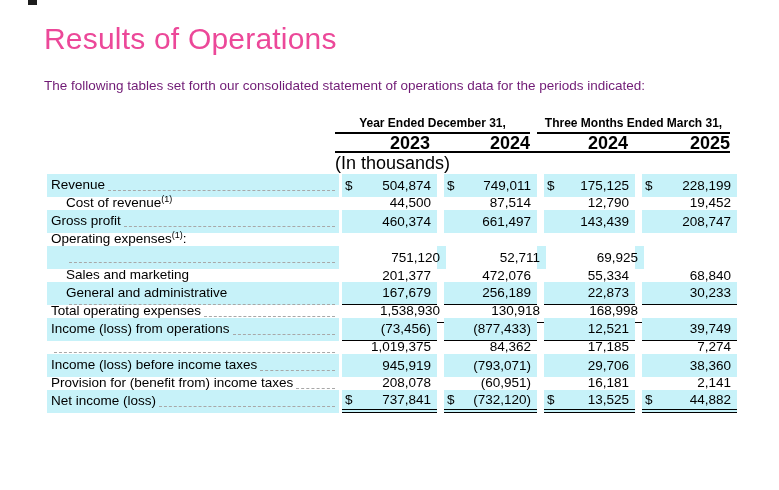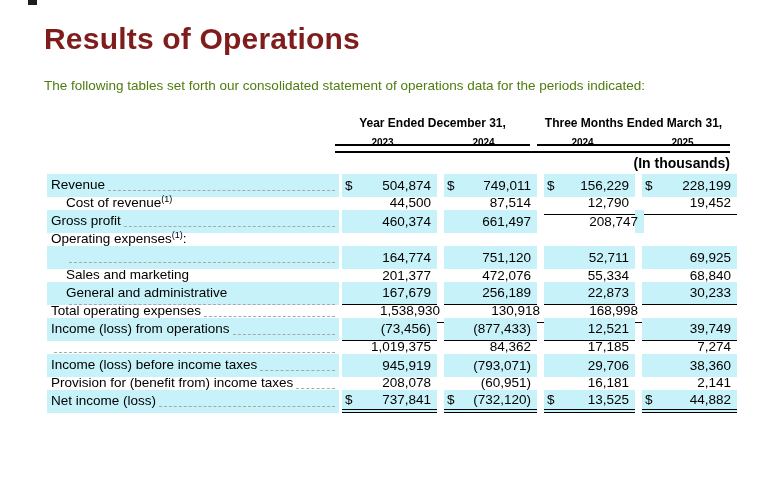--- a/index.html
+++ b/index.html
@@ -4,43 +4,43 @@
 <style>
   html,body{margin:0;padding:0;}
   body{
     width:779px;height:490px;position:relative;background:#ffffff;
     font-family:"Liberation Sans","DejaVu Sans",sans-serif;color:#000;
     overflow:hidden;
   }
   .top-artifact{position:absolute;left:28px;top:0;width:9px;height:5px;background:#1d1d1d;}
   .title{
     position:absolute;left:44px;top:22px;margin:0;
-    font-size:30px;font-weight:700;color:#7f1d1d;letter-spacing:0.2px;
+    font-size:30px;font-weight:400;color:#ec4899;letter-spacing:0.2px;
   }
   .intro{
     position:absolute;left:44px;top:78px;margin:0;width:700px;
-    font-size:13.5px;color:#4d7c0f;
+    font-size:13.5px;color:#701a75;
   }
   .fin-table{position:absolute;left:40px;top:116px;width:690px;font-size:13.5px;}
   .grid{display:grid;grid-template-columns:292px 3px 95px 7px 93px 7px 91px 7px 95px;}
   
   .hdr-groups{height:18px;align-items:end;}
   .grp{
     font-weight:bold;font-size:12px;text-align:center;line-height:15px;
-    border-bottom:2px solid #000;padding-bottom:13px;white-space:nowrap;
+    border-bottom:2px solid #000;padding-bottom:1px;white-space:nowrap;
   }
   .grp1{grid-column:3 / span 3;}
   .grp2{grid-column:7 / span 3;}
   .hdr-years{height:17px;}
-  .hdr-years .yr{font-weight:bold;font-size:10px;text-align:center;line-height:18px;}
+  .hdr-years .yr{font-weight:bold;font-size:18px;text-align:right;line-height:18px;}
   .y1{grid-column:3;} .y2{grid-column:5;} .y3{grid-column:7;} .y4{grid-column:9;}
   .years-rule{margin-left:295px;width:395px;height:0;border-top:2px solid #000;}
   .hdr-units{height:21px;}
-  .units-inner{display:block;margin-left:295px;width:395px;text-align:right;
-    font-weight:bold;font-size:14px;line-height:20px;}
+  .units-inner{display:block;margin-left:295px;width:395px;text-align:left;
+    font-weight:normal;font-size:18px;line-height:20px;}
   
   .row{height:18px;padding-left:7px;}
   .cell{height:23px;box-sizing:border-box;}
   .row.hl .lbl,.row.hl .num{background:#c7f2f9;}
   .lbl{grid-column:1;display:flex;align-items:stretch;padding-left:4px;overflow:hidden;}
   .lbl.ind{padding-left:19px;flex-direction:column;}
   .lbl .txt{white-space:nowrap;line-height:22px;}
   .lbl sup{font-size:9px;line-height:0;vertical-align:super;}
   .leader{flex:1;border-bottom:1px dashed #a8a8a8;margin:0 4px 6px 3px;}
   .leader.off{border-bottom:none;}
@@ -94,21 +94,21 @@
           <span class="v">504,874</span>
         </div>
         <div class="spacer"></div>
         <div class="cell num">
           <span class="d">$</span>
           <span class="v">749,011</span>
         </div>
         <div class="spacer"></div>
         <div class="cell num">
           <span class="d">$</span>
-          <span class="v">156,229</span>
+          <span class="v">175,125</span>
         </div>
         <div class="spacer"></div>
         <div class="cell num">
           <span class="d">$</span>
           <span class="v">228,199</span>
         </div>
       </div>
       <div class="grid row rule-single">
         <div class="cell lbl ind">
           <span class="txt">Cost of revenue<sup>(1)</sup></span>
@@ -144,20 +144,24 @@
         <div class="cell num">
           <span class="d"></span>
           <span class="v">460,374</span>
         </div>
         <div class="spacer"></div>
         <div class="cell num">
           <span class="d"></span>
           <span class="v">661,497</span>
         </div>
         <div class="spacer"></div>
+        <div class="cell num">
+          <span class="d"></span>
+          <span class="v">143,439</span>
+        </div>
         <div class="spacer"></div>
         <div class="cell num">
           <span class="d"></span>
           <span class="v">208,747</span>
         </div>
       </div>
       <div class="grid row">
         <div class="cell lbl">
           <span class="txt">Operating expenses<sup>(1)</sup>:</span>
           <span class="leader off"></span>
@@ -181,24 +185,20 @@
         <div class="cell num">
           <span class="d"></span>
           <span class="v"></span>
         </div>
       </div>
       <div class="grid row hl">
         <div class="cell lbl ind">
           <span class="leader"></span>
         </div>
         <div class="spacer"></div>
-        <div class="cell num">
-          <span class="d"></span>
-          <span class="v">164,774</span>
-        </div>
         <div class="spacer"></div>
         <div class="cell num">
           <span class="d"></span>
           <span class="v">751,120</span>
         </div>
         <div class="spacer"></div>
         <div class="cell num">
           <span class="d"></span>
           <span class="v">52,711</span>
         </div>

